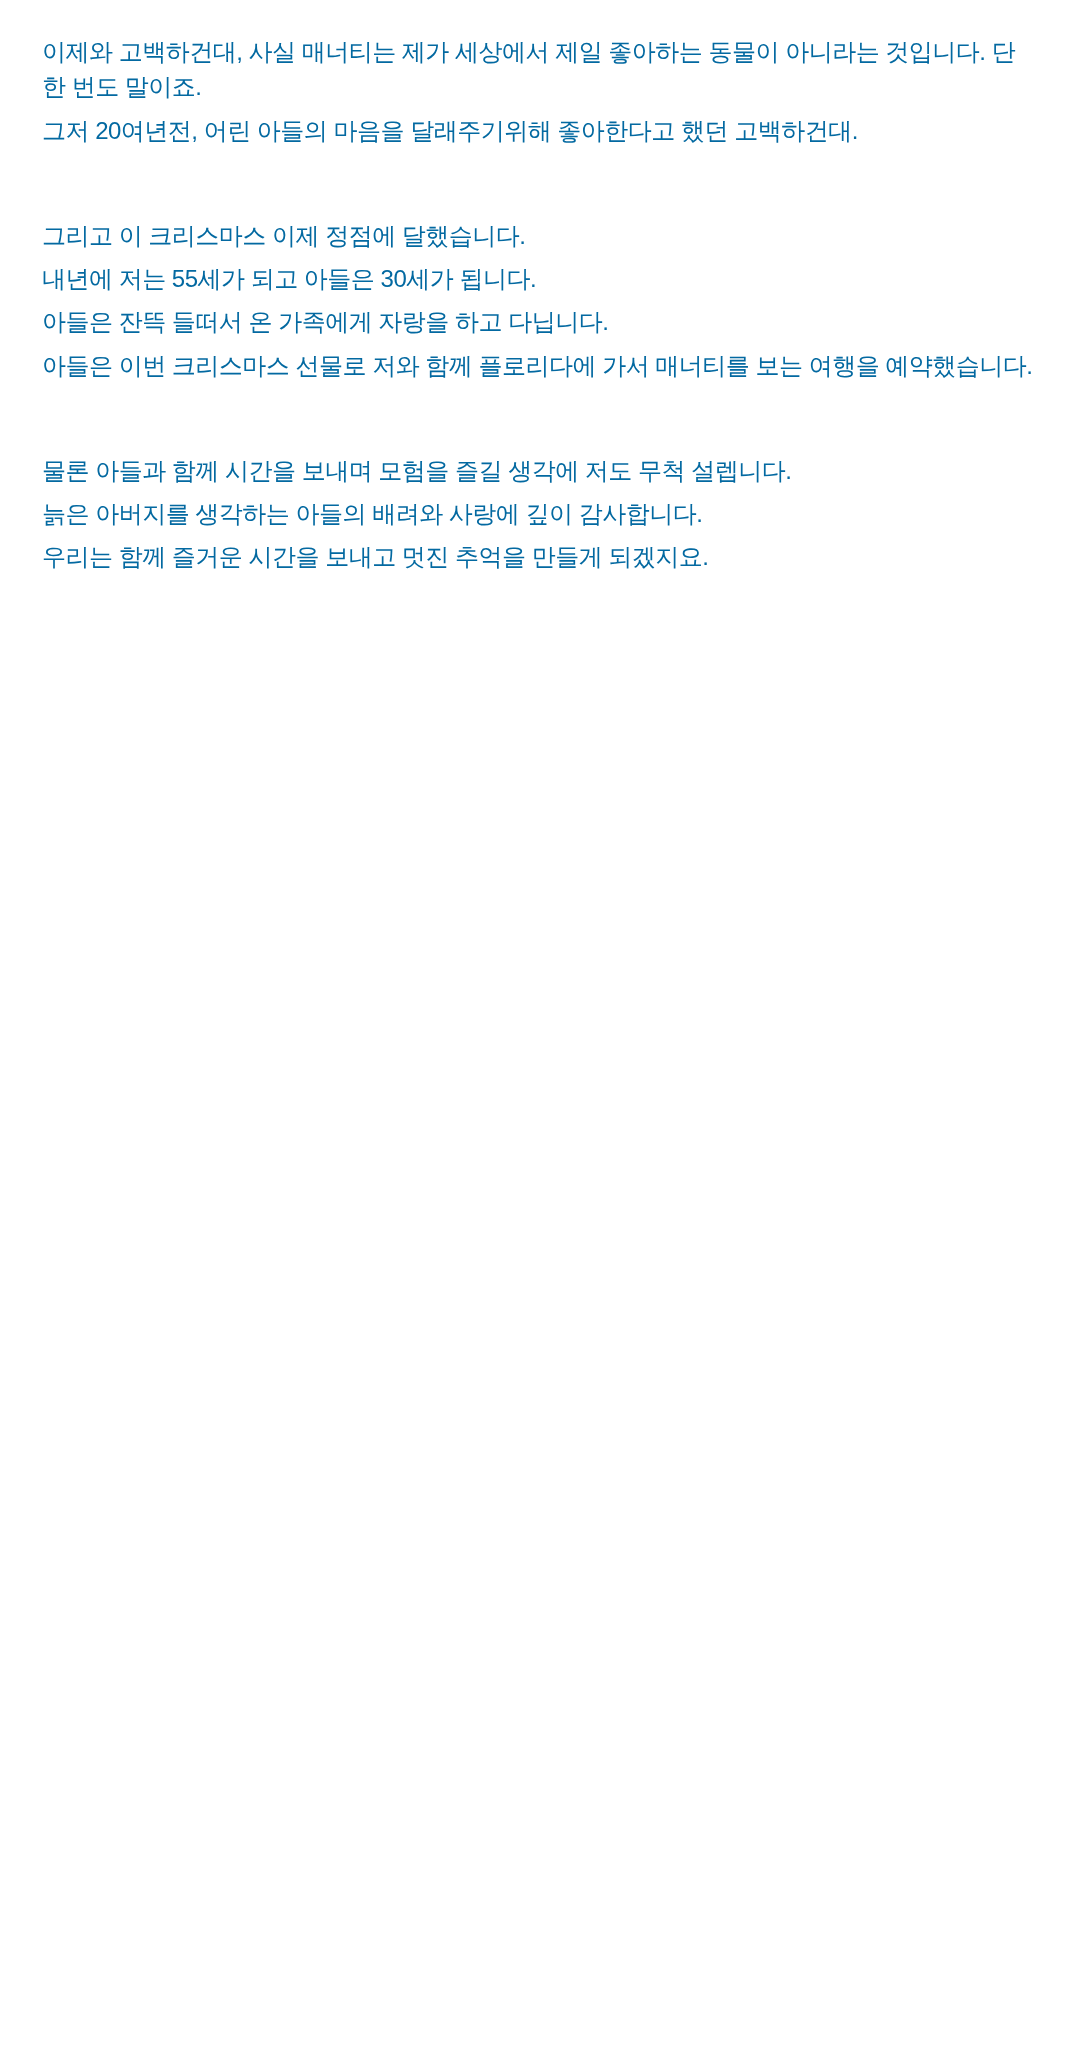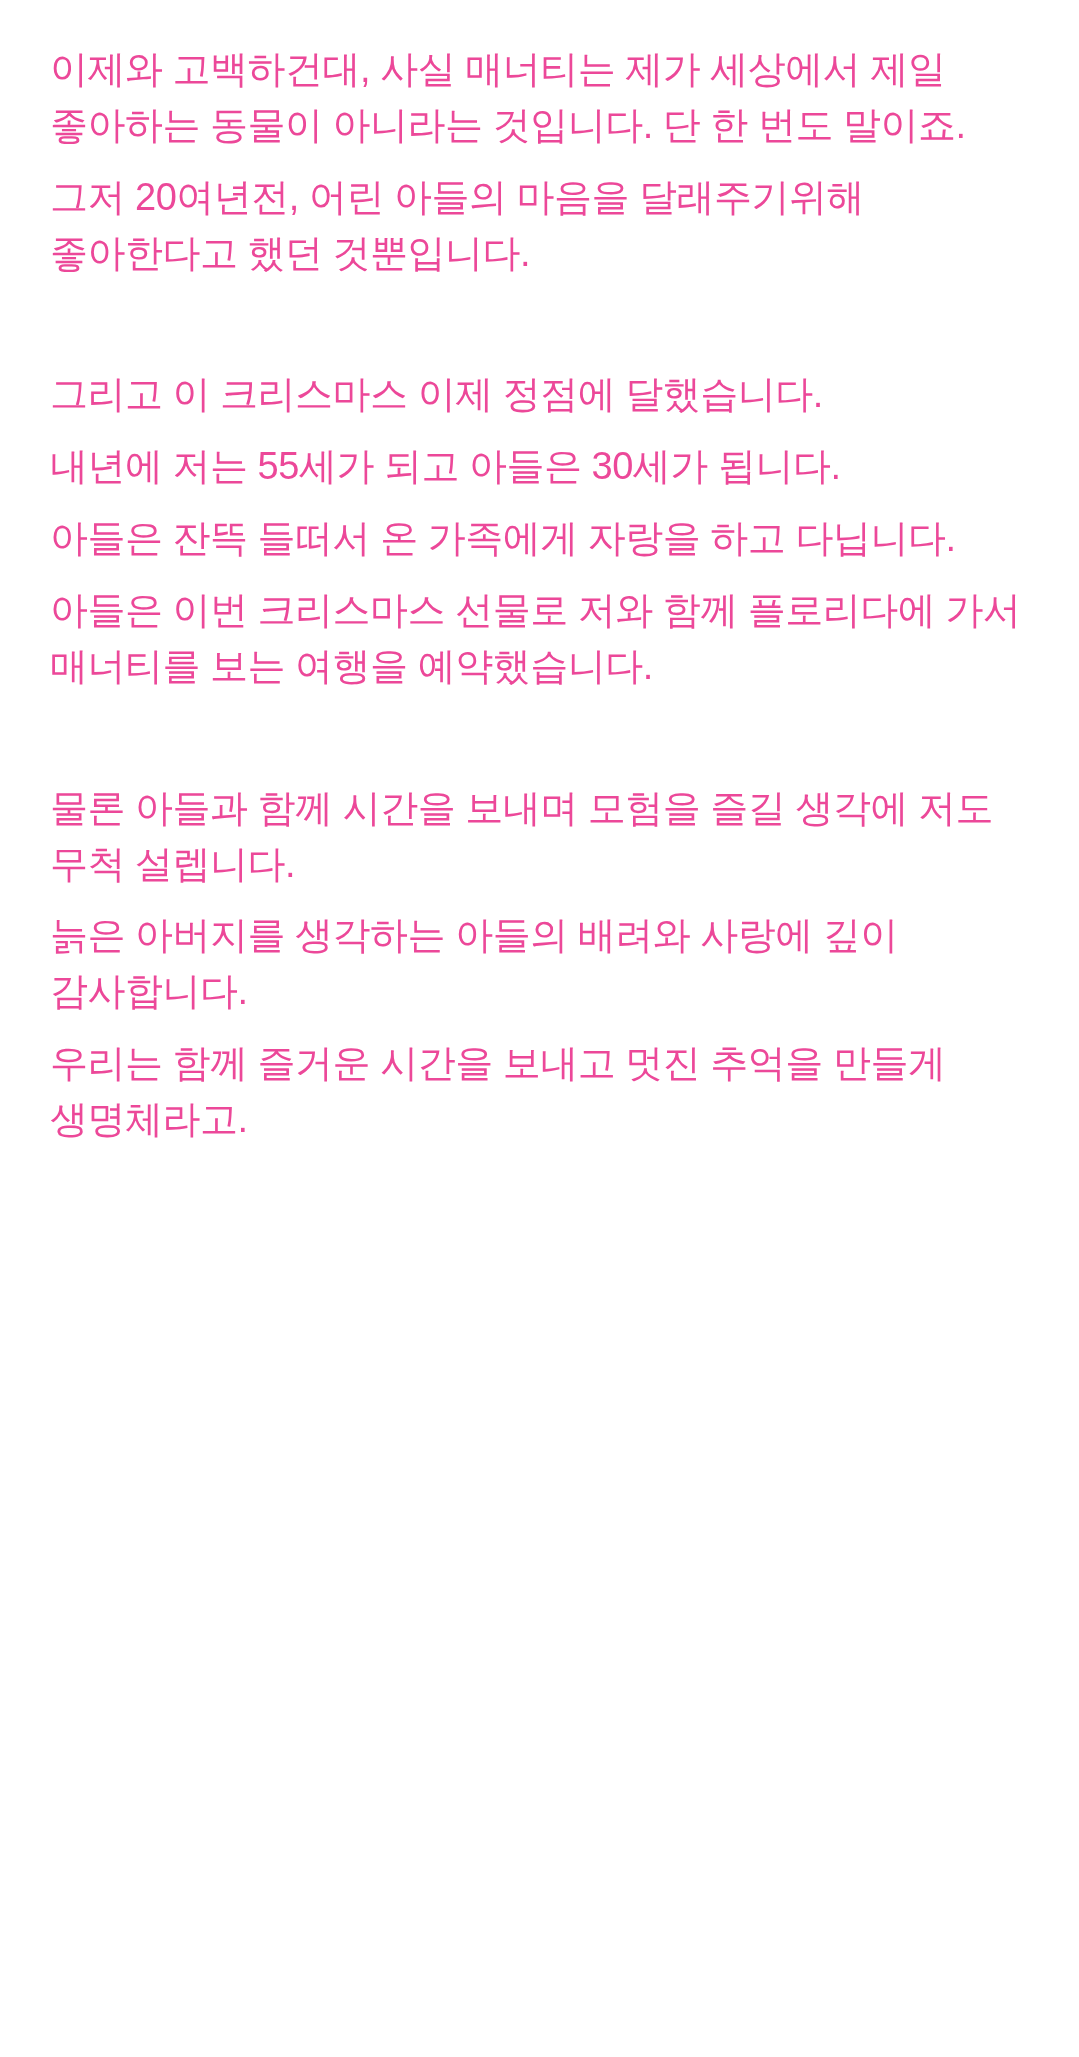--- a/index.html
+++ b/index.html
@@ -14,42 +14,42 @@
     color: #1a1a1a;
   }
   .page {
     width: 1079px;
     min-height: 2057px;
     box-sizing: border-box;
     padding: 26px 34px 20px 34px;
     background: #ffffff;
   }
   .para {
-    font-size: 38px;
+    font-size: 24px;
     line-height: 1.47;
     letter-spacing: -0.5px;
-    color: #ec4899;
+    color: #0369a1;
     word-break: keep-all;
     white-space: pre-wrap;
-    margin: 16px;
+    margin: 8px;
   }
   .spacer {
     height: 54px;
   }
 </style>
 </head>
 <body>
 
 <div class="page">
   <div id="body-text">
       <p class="para">이제와 고백하건대, 사실 매너티는 제가 세상에서 제일 좋아하는 동물이 아니라는 것입니다. 단 한 번도 말이죠.</p>
-      <p class="para">그저 20여년전, 어린 아들의 마음을 달래주기위해 좋아한다고 했던 것뿐입니다.</p>
+      <p class="para">그저 20여년전, 어린 아들의 마음을 달래주기위해 좋아한다고 했던 고백하건대.</p>
       <div class="spacer"></div>
       <p class="para">그리고 이 크리스마스 이제 정점에 달했습니다.</p>
       <p class="para">내년에 저는 55세가 되고 아들은 30세가 됩니다.</p>
       <p class="para">아들은 잔뜩 들떠서 온 가족에게 자랑을 하고 다닙니다.</p>
       <p class="para">아들은 이번 크리스마스 선물로 저와 함께 플로리다에 가서 매너티를 보는 여행을 예약했습니다.</p>
       <div class="spacer"></div>
       <p class="para">물론 아들과 함께 시간을 보내며 모험을 즐길 생각에 저도 무척 설렙니다.</p>
       <p class="para">늙은 아버지를 생각하는 아들의 배려와 사랑에 깊이 감사합니다.</p>
-      <p class="para">우리는 함께 즐거운 시간을 보내고 멋진 추억을 만들게 생명체라고.</p>
+      <p class="para">우리는 함께 즐거운 시간을 보내고 멋진 추억을 만들게 되겠지요.</p>
     </div>
 </div>
 
 </body></html>

